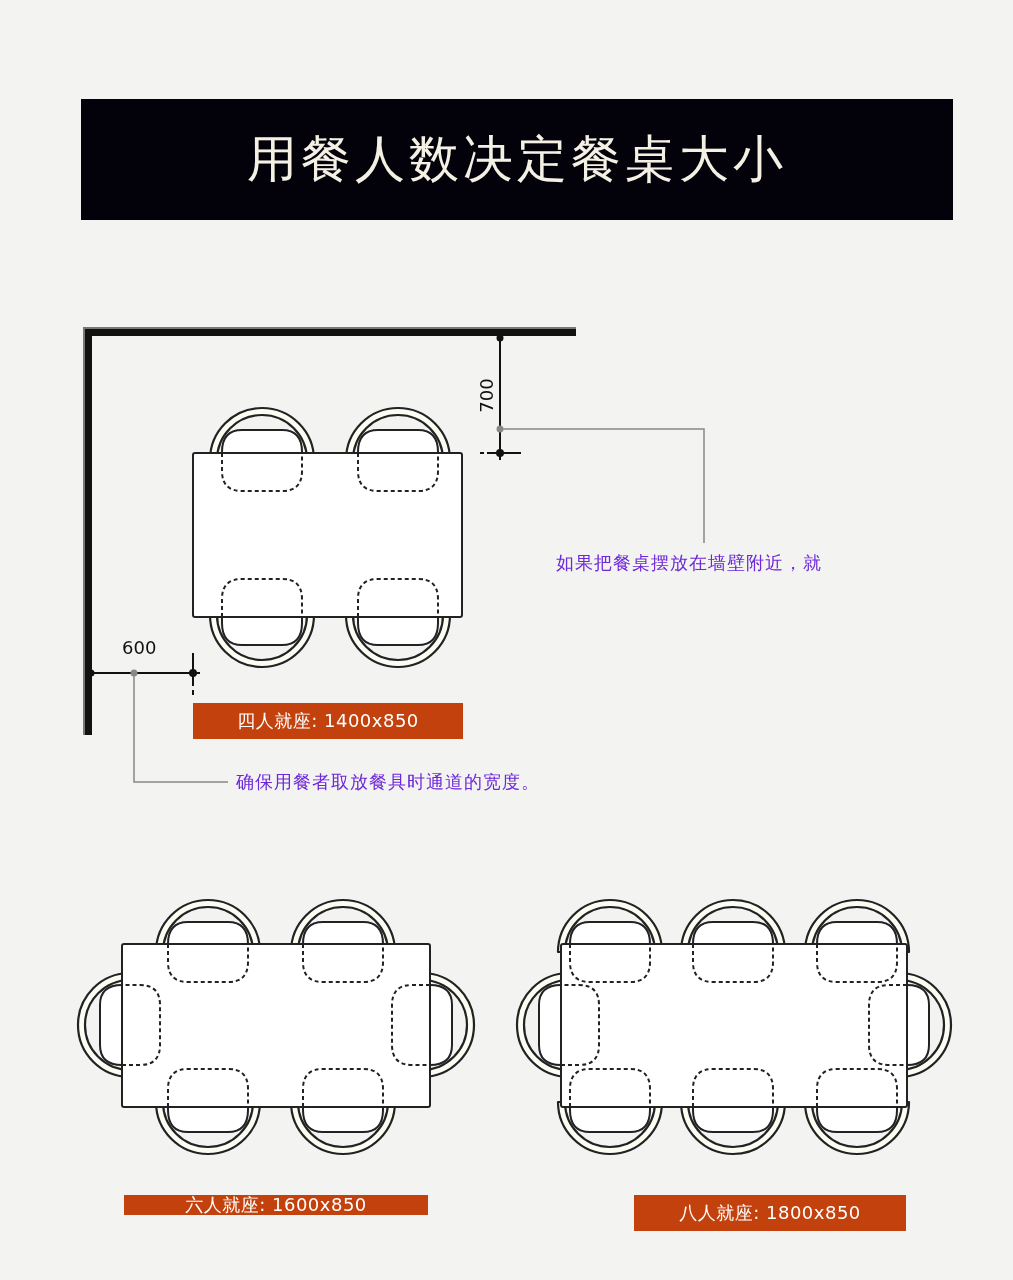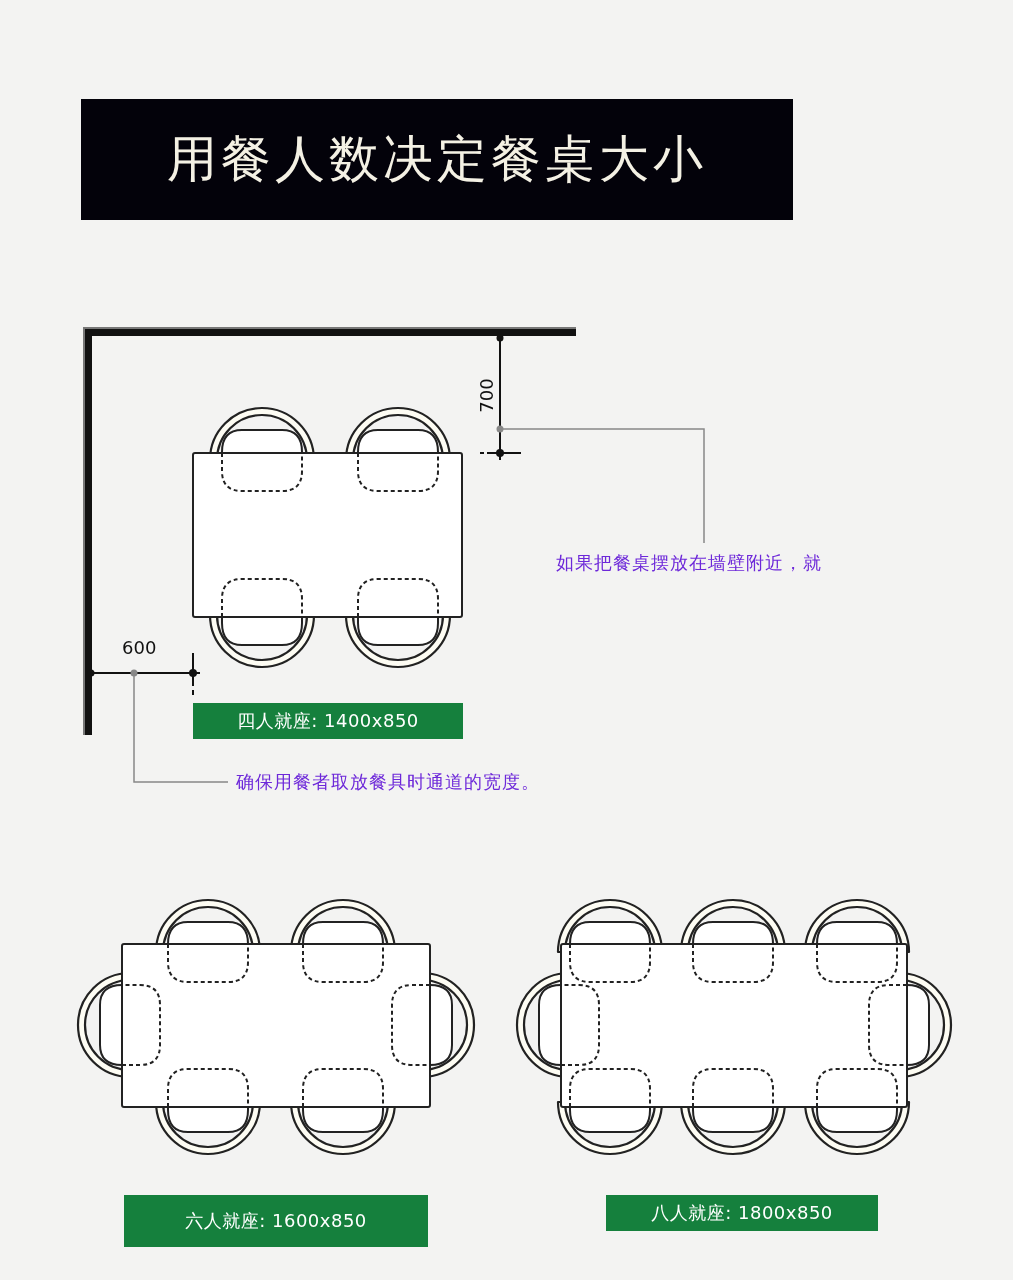--- a/index.html
+++ b/index.html
@@ -1,22 +1,22 @@
 <!DOCTYPE html>
 <html><head>
 <meta charset="utf-8">
 <style>
   html, body { margin:0; padding:0; }
   body { width:1013px; height:1280px; background:#f3f3f2; position:relative; overflow:hidden;
          font-family:"DejaVu Sans","Liberation Sans",sans-serif; }
-  .title-bar { position:absolute; left:81px; top:99px; width:712px; height:121px; background:#03020a;
+  .title-bar { position:absolute; left:81px; top:99px; width:872px; height:121px; background:#03020a;
                display:flex; align-items:center; justify-content:center; }
   .title-bar span { color:#f4f1e4; font-size:50px; letter-spacing:4px; font-weight:300; }
   svg.plan { position:absolute; left:0; top:0; }
-  .label-box { position:absolute; background:#15803d; color:#fff; font-size:18px;
+  .label-box { position:absolute; background:#c2410c; color:#fff; font-size:18px;
                display:flex; align-items:center; justify-content:center; letter-spacing:0.5px; }
   .note { position:absolute; color:#6d28d9; font-size:18px; line-height:26px; letter-spacing:1px; }
   .dim { position:absolute; color:#111; font-size:18px;text-align:right; }
 </style>
 </head>
 <body>
 
 <div class="title-bar">
   <span>用餐人数决定餐桌大小</span>
 </div>
@@ -190,18 +190,18 @@
 <div class="note" style="left:556px; top:550px;">
   <div>如果把餐桌摆放在墙壁附近，就</div>
 </div>
 <div class="note" style="left:236px; top:769px;">
   <span>确保用餐者取放餐具时通道的宽度。</span>
 </div>
 
 <div class="label-box" style="left:193px; top:703px; width:270px; height:36px;">
   <span>四人就座: 1400x850</span>
 </div>
-<div class="label-box" style="left:124px; top:1195px; width:304px; height:52px;">
+<div class="label-box" style="left:124px; top:1195px; width:304px; height:20px;">
   <span>六人就座: 1600x850</span>
 </div>
-<div class="label-box" style="left:606px; top:1195px; width:272px; height:36px;">
+<div class="label-box" style="left:634px; top:1195px; width:272px; height:36px;">
   <span>八人就座: 1800x850</span>
 </div>
 
 </body></html>

